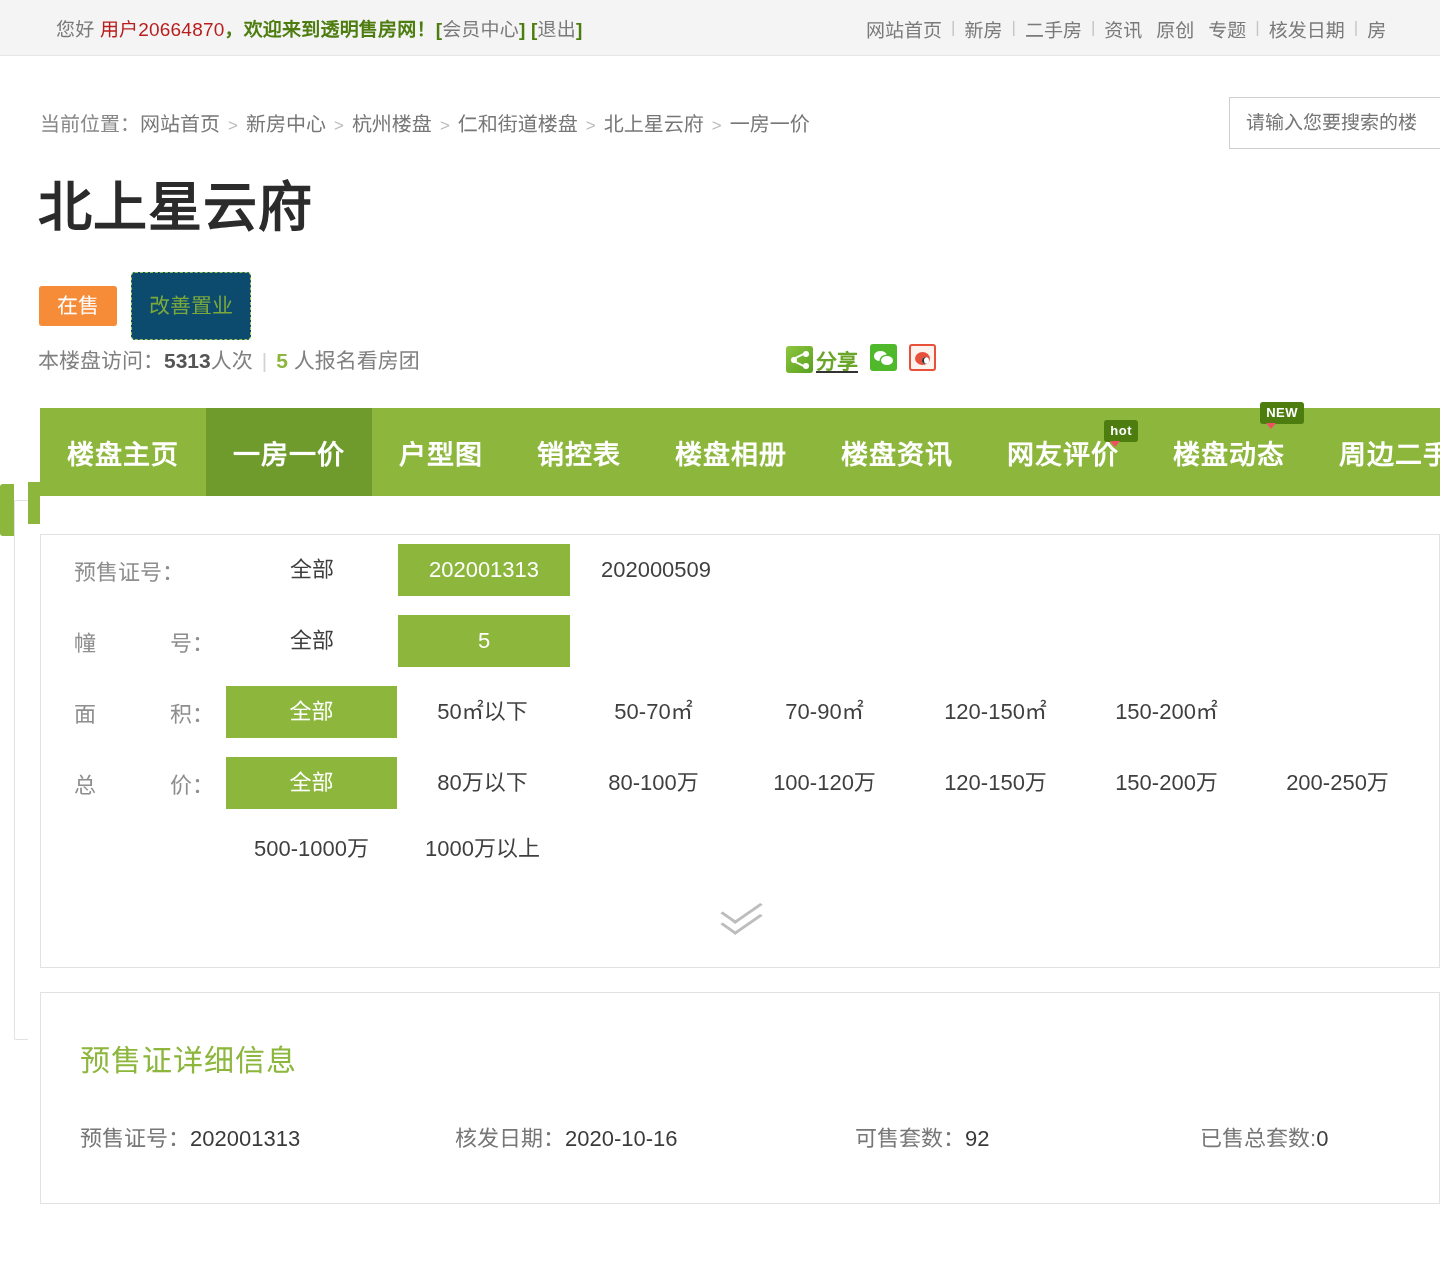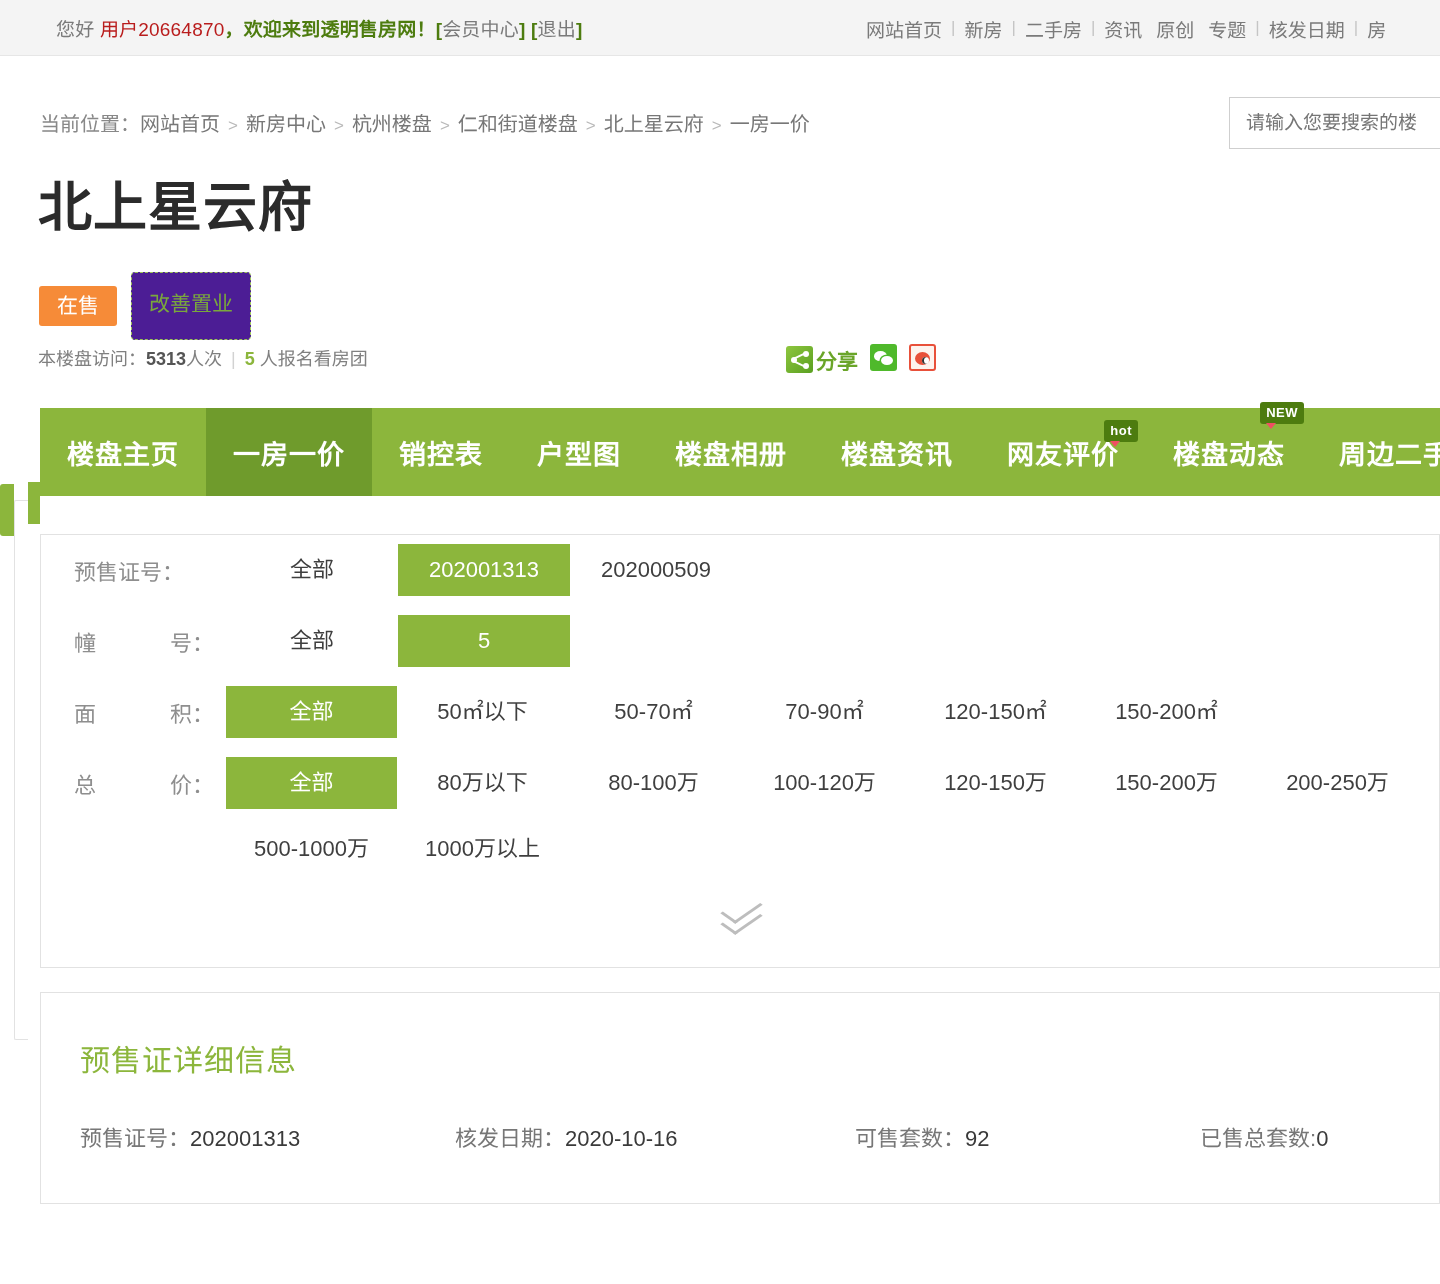--- a/index.html
+++ b/index.html
@@ -126,47 +126,47 @@
     padding: 7px 18px;
     border-radius: 3px;
     line-height: 1.25;
   }
   .badge-outline {
     border: 1px dashed #9cc45a;
     color: #7aa83c;
     font-size: 21px;
     padding: 20px 17px;
     border-radius: 4px;
-    background: #4c1d95;
+    background: #0c4a6e;
     line-height: 1.25;
-    font-family: Liberation Mono, monospace;
   }
 
   .visit-row {
     position: absolute;
     left: 38px;
     top: 344px;
-    font-size: 18px;
+    font-size: 21px;
     color: #808080;
     white-space: nowrap;
   }
   .visit-row .num { color: #555; font-weight: bold; }
   .visit-row .divider {
     color: #d2d2d2;
     padding: 0 9px;
   }
   .visit-row .greennum { color: #8cb63c; font-weight: bold; }
 
   .share-row {
     position: absolute;
     left: 786px;
     top: 344px;
     display: flex;
     align-items: center;
     gap: 12px;
+    text-decoration: underline;
   }
   .share-btn {
     display: flex;
     align-items: center;
     gap: 3px;
     text-decoration: none;
   }
   .ico-sq {
     width: 27px;
     height: 27px;
@@ -522,24 +522,24 @@
 </div>
 
 <div class="tabnav" id="tabnav">
     <a href="#" class="tab">
       <span>楼盘主页</span>
     </a>
     <a href="#" class="tab active">
       <span>一房一价</span>
     </a>
     <a href="#" class="tab">
+      <span>户型图</span>
+    </a>
+    <a href="#" class="tab">
       <span>销控表</span>
-    </a>
-    <a href="#" class="tab">
-      <span>户型图</span>
     </a>
     <a href="#" class="tab">
       <span>楼盘相册</span>
     </a>
     <a href="#" class="tab">
       <span>楼盘资讯</span>
     </a>
     <a href="#" class="tab">
       <span>网友评价</span>
       <span class="flag">hot</span>

